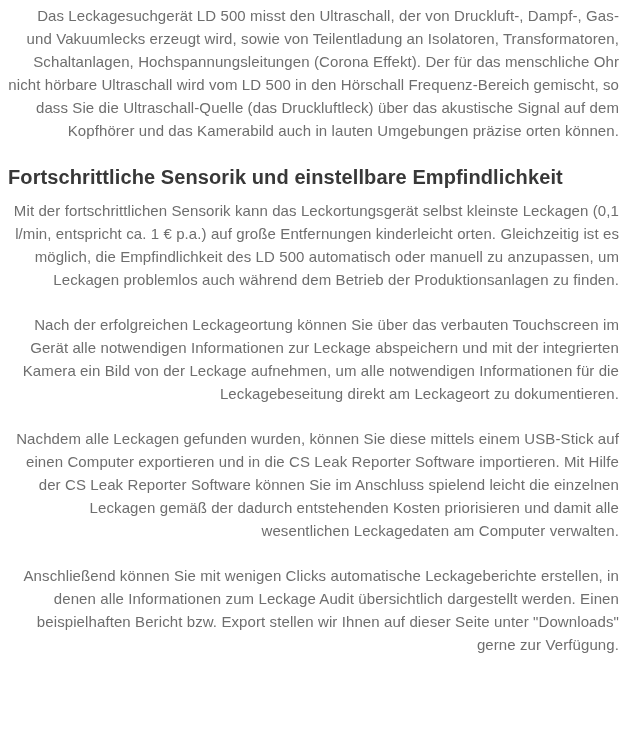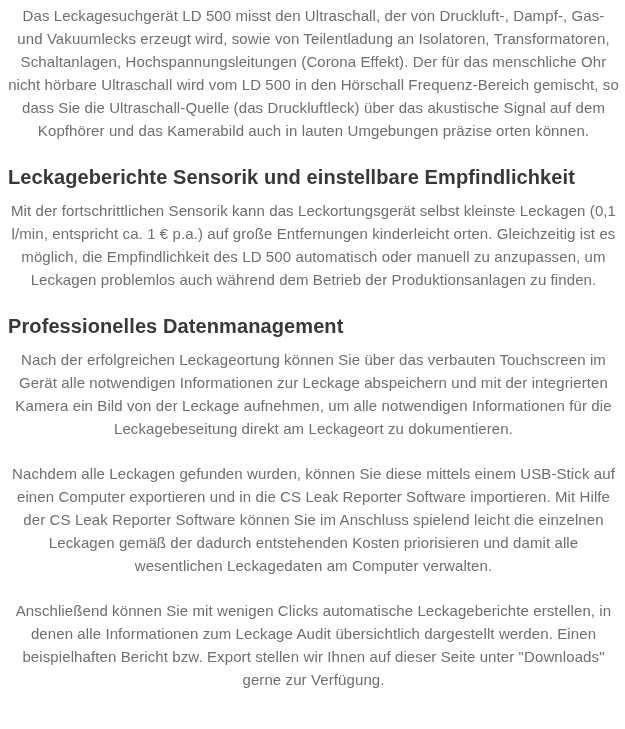--- a/index.html
+++ b/index.html
@@ -17,21 +17,21 @@
     padding: 4px 6px 0 8px;
     box-sizing: border-box;
     width: 625px;
   }
   p.body-text {
     font-size: 15px;
     line-height: 23px;
     color: #6e6e6e;
     margin: 0 0 22px 0;
     letter-spacing: 0.1px;
-    text-align: center;
+    text-align: right;
   }
   h2.section-heading {
     font-size: 20px;
     line-height: 26px;
     font-weight: bold;
     color: #383838;
     margin: 0 0 9px 0;
     letter-spacing: 0.1px;
   }
   section {
@@ -39,26 +39,25 @@
   }
 </style>
 </head>
 <body>
 
 <main class="content">
 
   <p class="body-text">Das Leckagesuchgerät LD 500 misst den Ultraschall, der von Druckluft-, Dampf-, Gas- und Vakuumlecks erzeugt wird, sowie von Teilentladung an Isolatoren, Transformatoren, Schaltanlagen, Hochspannungsleitungen (Corona Effekt). Der für das menschliche Ohr nicht hörbare Ultraschall wird vom LD 500 in den Hörschall Frequenz-Bereich gemischt, so dass Sie die Ultraschall-Quelle (das Druckluftleck) über das akustische Signal auf dem Kopfhörer und das Kamerabild auch in lauten Umgebungen präzise orten können.</p>
 
   <section>
-    <h2 class="section-heading">Leckageberichte Sensorik und einstellbare Empfindlichkeit</h2>
+    <h2 class="section-heading">Fortschrittliche Sensorik und einstellbare Empfindlichkeit</h2>
     <p class="body-text">Mit der fortschrittlichen Sensorik kann das Leckortungsgerät selbst kleinste Leckagen (0,1 l/min, entspricht ca. 1 € p.a.) auf große Entfernungen kinderleicht orten. Gleichzeitig ist es möglich, die Empfindlichkeit des LD 500 automatisch oder manuell zu anzupassen, um Leckagen problemlos auch während dem Betrieb der Produktionsanlagen zu finden.</p>
   </section>
 
   <section>
-    <h2 class="section-heading">Professionelles Datenmanagement</h2>
     <p class="body-text">Nach der erfolgreichen Leckageortung können Sie über das verbauten Touchscreen im Gerät alle notwendigen Informationen zur Leckage abspeichern und mit der integrierten Kamera ein Bild von der Leckage aufnehmen, um alle notwendigen Informationen für die Leckagebeseitung direkt am Leckageort zu dokumentieren.</p>
   </section>
 
   <section>
     <p class="body-text">Nachdem alle Leckagen gefunden wurden, können Sie diese mittels einem USB-Stick auf einen Computer exportieren und in die CS Leak Reporter Software importieren. Mit Hilfe der CS Leak Reporter Software können Sie im Anschluss spielend leicht die einzelnen Leckagen gemäß der dadurch entstehenden Kosten priorisieren und damit alle wesentlichen Leckagedaten am Computer verwalten.</p>
     <p class="body-text">Anschließend können Sie mit wenigen Clicks automatische Leckageberichte erstellen, in denen alle Informationen zum Leckage Audit übersichtlich dargestellt werden. Einen beispielhaften Bericht bzw. Export stellen wir Ihnen auf dieser Seite unter "Downloads" gerne zur Verfügung.</p>
   </section>
 
 </main>
 

